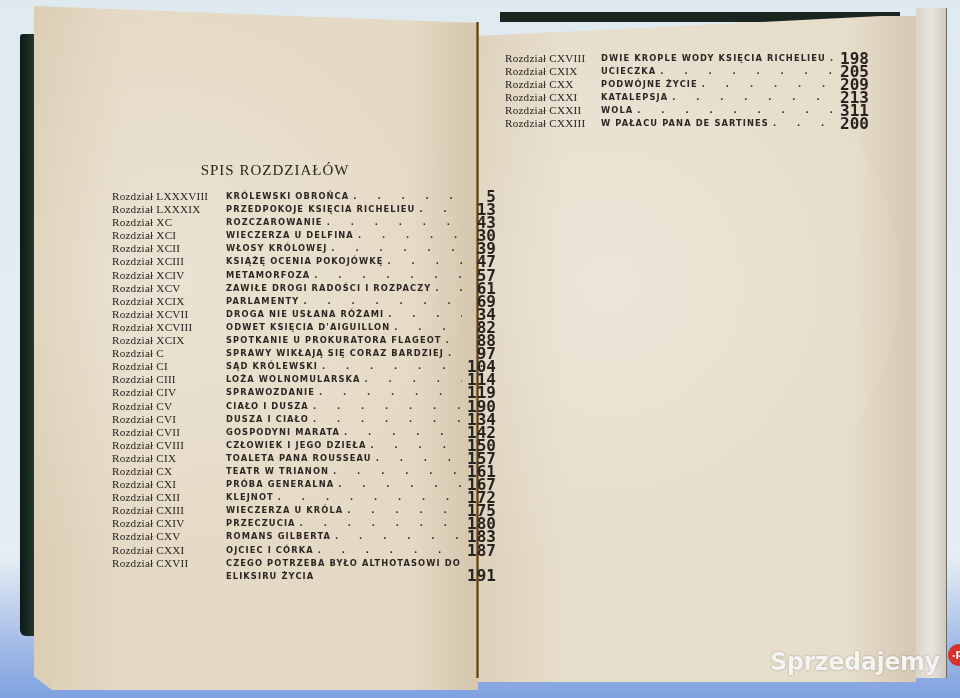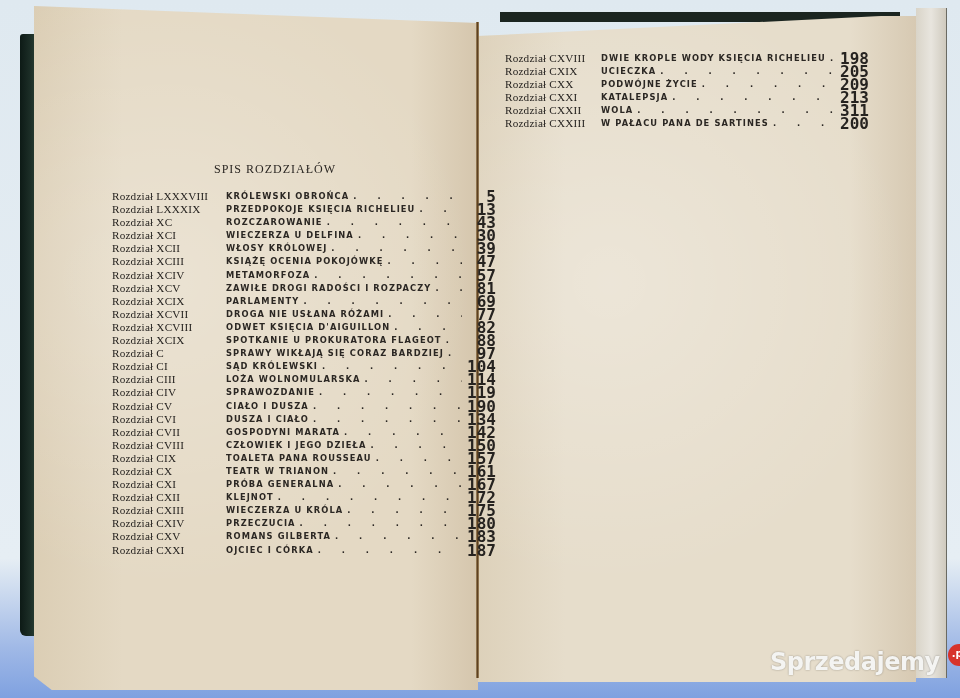--- a/index.html
+++ b/index.html
@@ -37,21 +37,21 @@
       position: absolute; left: 916px; top: 8px; width: 30px; height: 670px;
       background: linear-gradient(90deg, #d9d4c8, #e8e5de 50%, #cfcabe);
       border-right: 1px solid #6a6a62;
     }
     .gutter {
       position: absolute; left: 476px; top: 22px; width: 3px; height: 656px;
       background: linear-gradient(90deg, #a68c63, #5d4122, #a68c63);
     }
     .toc-title {
       position: absolute; left: 195px; top: 162px; width: 160px;
-      font-size: 12px; letter-spacing: 1px; color: #2a2622; text-align: center;
+      font-size: 15px; letter-spacing: 1px; color: #2a2622; text-align: center;
     }
     .toc {
       position: absolute; font-size: 11.2px; color: #262320;
     }
     .toc-left { left: 72px; top: 190px; width: 384px; margin-left: 40px; }
     .toc-right { left: 505px; top: 52px; width: 364px; }
     .row { position: relative; height: 13.1px; line-height: 13px; white-space: nowrap; }
     .row.tall { height: 26.2px; }
     .chap { position: absolute; left: 0; top: 0; letter-spacing: 0.2px; }
     .title {
@@ -126,31 +126,31 @@
       <span class="page-no">47</span>
     </div>
   <div class="row">
       <span class="chap">Rozdział XCIV</span>
       <span class="title"><span>METAMORFOZA</span> <span class="dots">. . . . . . . . . . . . . . . . . . . . . . . .</span></span>
       <span class="page-no">57</span>
     </div>
   <div class="row">
       <span class="chap">Rozdział XCV</span>
       <span class="title"><span>ZAWIŁE DROGI RADOŚCI I ROZPACZY</span> <span class="dots">. . . . . . . . . . . . . . . . . . . . . . . .</span></span>
-      <span class="page-no">81</span>
+      <span class="page-no">61</span>
     </div>
   <div class="row">
       <span class="chap">Rozdział XCIX</span>
       <span class="title"><span>PARLAMENTY</span> <span class="dots">. . . . . . . . . . . . . . . . . . . . . . . .</span></span>
       <span class="page-no">69</span>
     </div>
   <div class="row">
       <span class="chap">Rozdział XCVII</span>
       <span class="title"><span>DROGA NIE USŁANA RÓŻAMI</span> <span class="dots">. . . . . . . . . . . . . . . . . . . . . . . .</span></span>
-      <span class="page-no">77</span>
+      <span class="page-no">34</span>
     </div>
   <div class="row">
       <span class="chap">Rozdział XCVIII</span>
       <span class="title"><span>ODWET KSIĘCIA D'AIGUILLON</span> <span class="dots">. . . . . . . . . . . . . . . . . . . . . . . .</span></span>
       <span class="page-no">82</span>
     </div>
   <div class="row">
       <span class="chap">Rozdział XCIX</span>
       <span class="title"><span>SPOTKANIE U PROKURATORA FLAGEOT</span> <span class="dots">. . . . . . . . . . . . . . . . . . . . . . . .</span></span>
       <span class="page-no">88</span>
@@ -228,20 +228,25 @@
   <div class="row">
       <span class="chap">Rozdział CXV</span>
       <span class="title"><span>ROMANS GILBERTA</span> <span class="dots">. . . . . . . . . . . . . . . . . . . . . . . .</span></span>
       <span class="page-no">183</span>
     </div>
   <div class="row">
       <span class="chap">Rozdział CXXI</span>
       <span class="title"><span>OJCIEC I CÓRKA</span> <span class="dots">. . . . . . . . . . . . . . . . . . . . . . . .</span></span>
       <span class="page-no">187</span>
     </div>
+  <div class="row tall">
+      <span class="chap">Rozdział CXVII</span>
+      <span class="title">CZEGO POTRZEBA BYŁO ALTHOTASOWI DO ELIKSIRU ŻYCIA</span>
+      <span class="page-no">191</span>
+    </div>
 </div>
 
 <div class="toc toc-right">
   <div class="row">
       <span class="chap">Rozdział CXVIII</span>
       <span class="title"><span>DWIE KROPLE WODY KSIĘCIA RICHELIEU</span> <span class="dots">. . . . . . . . . . . . . . . . . . . . . . . .</span></span>
       <span class="page-no">198</span>
     </div>
   <div class="row">
       <span class="chap">Rozdział CXIX</span>

